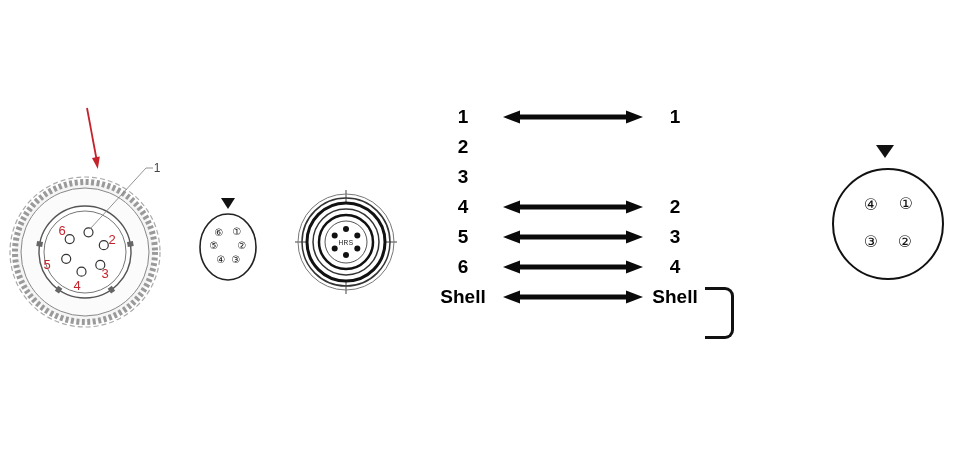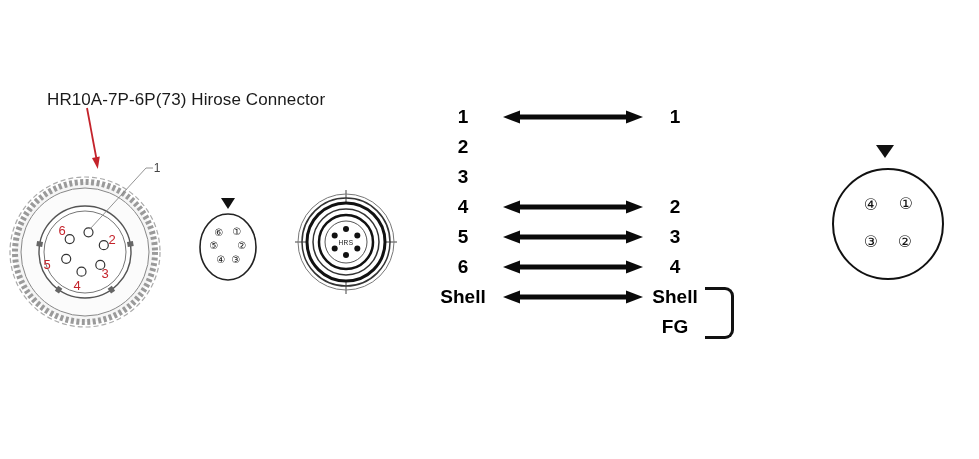--- a/index.html
+++ b/index.html
@@ -31,21 +31,20 @@
   .abs{position:absolute;}
   svg text{font-family:"Liberation Sans",sans-serif;}
   .redlbl{fill:#c4232b;font-size:13px;}
   .ovalpin{font-family:"DejaVu Sans",sans-serif;font-size:10px;fill:#111;}
 </style>
 </head>
 <body>
 
 <div class="stage">
 
-  <div class="title">HR10A-7P-6P(73) Hirose Connector</div>
 
   <svg class="abs" style="left:80px;top:106px" width="28" height="66" viewBox="0 0 28 66">
     <line x1="7" y1="2" x2="16.5" y2="53" stroke="#c4232b" stroke-width="1.8"></line>
     <polygon points="17.8,63 19.8,50.5 12,51.9" fill="#c4232b"></polygon>
   </svg>
 
   <svg class="abs" style="left:5px;top:155px" width="170" height="178" viewBox="0 0 170 178">
     <circle cx="80" cy="97" r="75" fill="none" stroke="#aaaaaa" stroke-width="1.2" stroke-dasharray="5 3"></circle>
     <circle cx="80" cy="97" r="70" fill="#f5f5f5" stroke="#9a9a9a" stroke-width="6" stroke-dasharray="3 2.5"></circle>
     <circle cx="80" cy="97" r="64" fill="#fbfbfb" stroke="#888888" stroke-width="1"></circle>
@@ -188,31 +187,20 @@
       <span class="warr">
         <svg width="140" height="14" viewBox="0 0 140 14">
             <line x1="14" y1="7" x2="126" y2="7" stroke="#0a0a0a" stroke-width="5"></line>
             <polygon points="0,7 17,0.5 17,13.5" fill="#0a0a0a"></polygon>
             <polygon points="140,7 123,0.5 123,13.5" fill="#0a0a0a"></polygon>
           </svg>
       </span>
       <span class="wr">Shell</span>
     </div>
 
-    <div class="wrow">
-      <span class="wl"></span>
-      <span class="warr" style="visibility: hidden;">
-        <svg width="140" height="14" viewBox="0 0 140 14">
-            <line x1="14" y1="7" x2="126" y2="7" stroke="#0a0a0a" stroke-width="5"></line>
-            <polygon points="0,7 17,0.5 17,13.5" fill="#0a0a0a"></polygon>
-            <polygon points="140,7 123,0.5 123,13.5" fill="#0a0a0a"></polygon>
-          </svg>
-      </span>
-      <span class="wr">FG</span>
-    </div>
 
   </div>
 
   <div class="bracket"></div>
 
   <div class="tri tri-right"></div>
   <div class="rc">
     <span class="pin" style="left:37px;top:34px">④</span>
     <span class="pin" style="left:72px;top:33px">①</span>
     <span class="pin" style="left:37px;top:71px">③</span>

